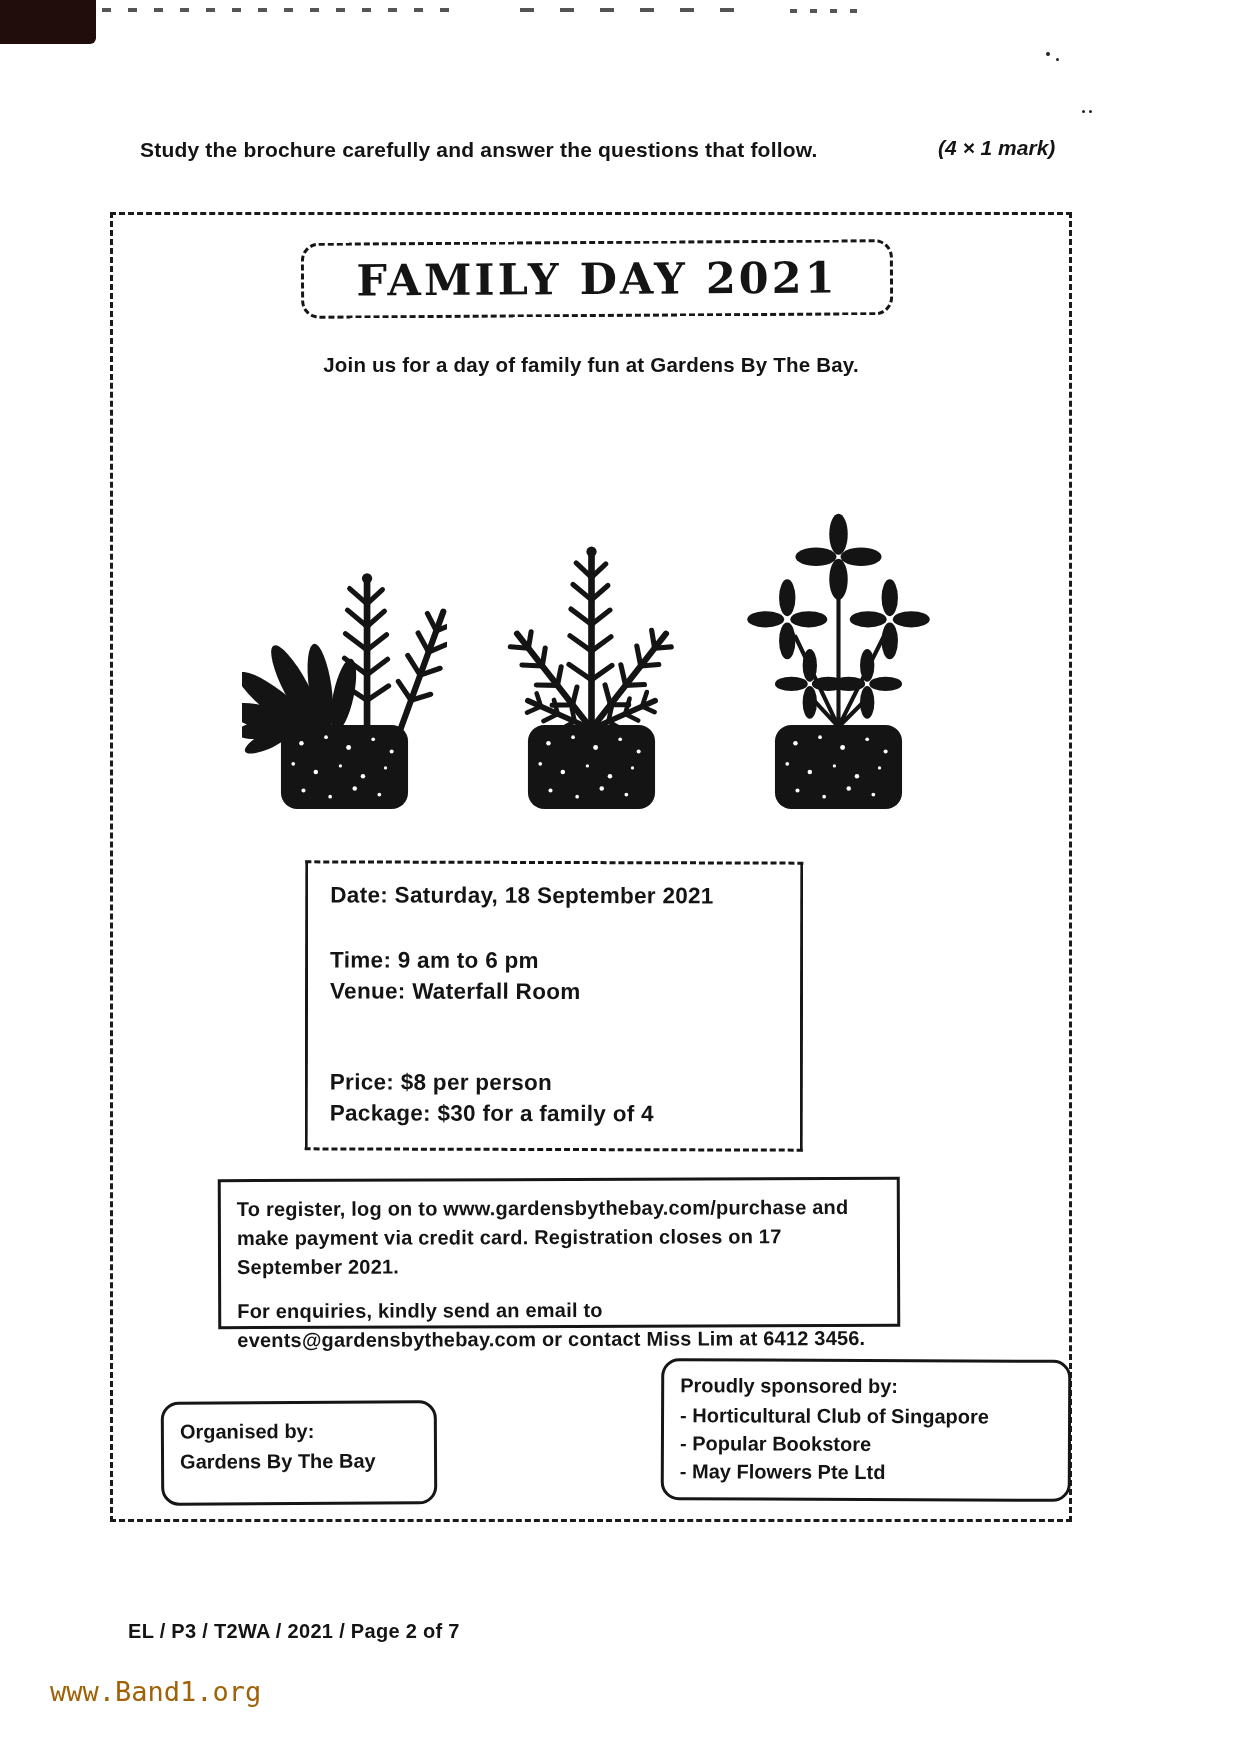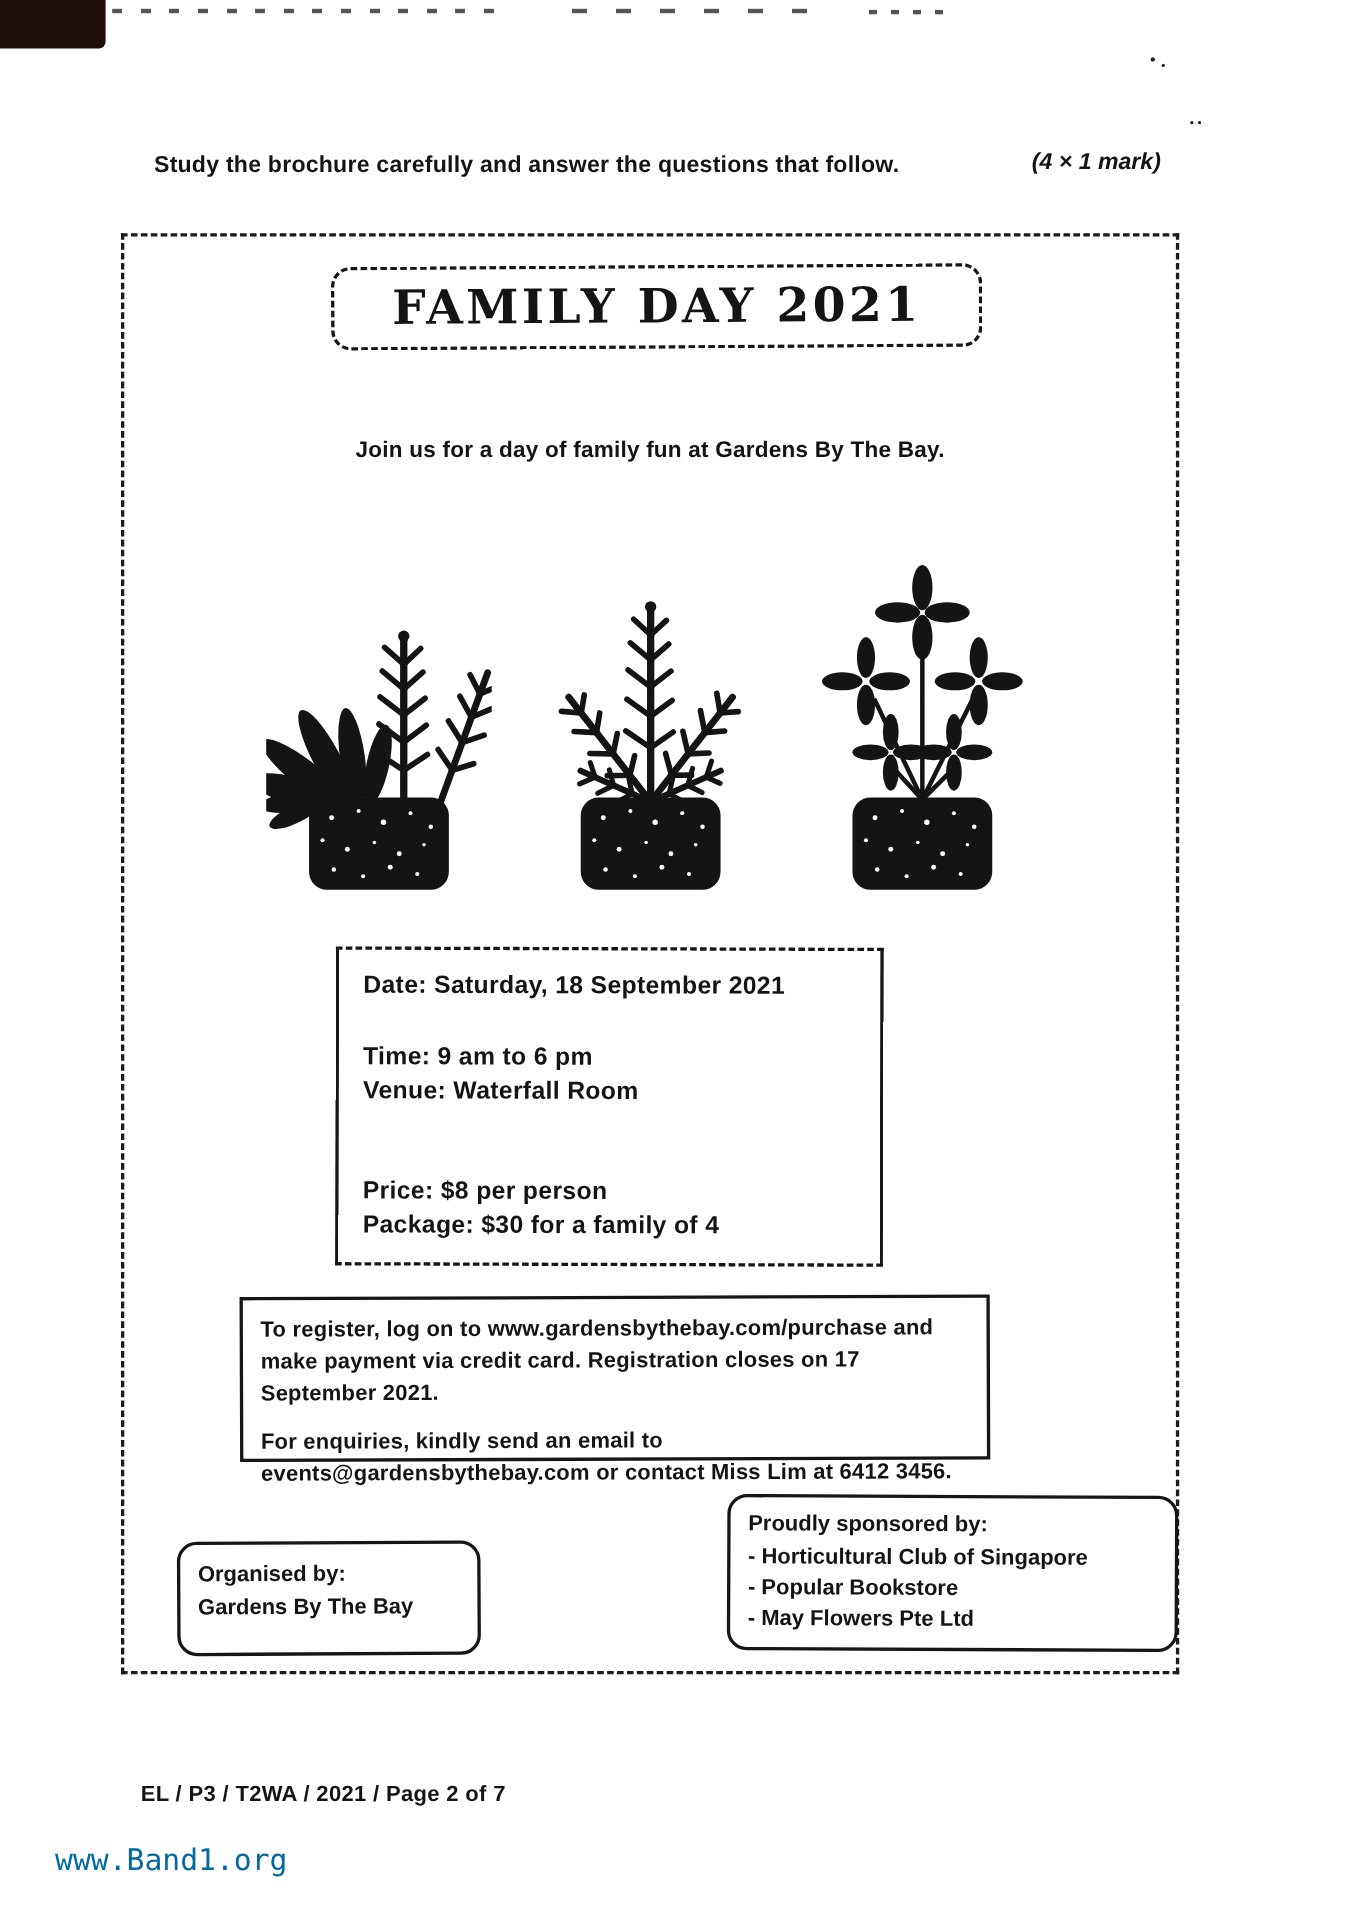--- a/index.html
+++ b/index.html
@@ -24,21 +24,21 @@
   
   .brochure{position:absolute;left:110px;top:212px;width:956px;height:1304px;border:3px dashed #1b1b1b;}
   .title-box{
     position:absolute;left:188px;top:26px;width:586px;height:70px;
     border:3px dashed #161616;border-radius:18px;transform:rotate(-.35deg);
     display:flex;align-items:center;justify-content:center;
   }
   .title-box h1{
     margin:0;font-family:"DejaVu Serif",serif;font-size:43px;font-weight:800;letter-spacing:3px;
   }
-  .intro{position:absolute;left:0;top:134px;width:100%;text-align:center;font-size:20.5px;font-weight:600;line-height:1.6;letter-spacing:.2px;margin-top:44px;}
+  .intro{position:absolute;left:0;top:134px;width:100%;text-align:center;font-size:20.5px;font-weight:600;line-height:1.6;letter-spacing:.2px;}
   
   .plants{position:absolute;left:0;top:268px;width:100%;display:flex;justify-content:center;align-items:flex-end;gap:42px;}
   .plants svg{display:block;}
   
   .details-box{
     position:absolute;left:192px;top:646px;width:470px;height:268px;
     border-width:3px;border-color:#161616;border-style:dashed solid dashed solid;
     padding:16px 0 0 22px;font-size:22.5px;font-weight:600;letter-spacing:.3px;transform:rotate(.15deg);
   }
   .details-box .line{margin:0;line-height:31px;}
@@ -60,21 +60,21 @@
   .org-box .hd{font-weight:700;}
   .org-box .nm{font-weight:600;}
   .sponsor-box{
     position:absolute;left:548px;top:1144px;width:372px;height:116px;
     border:3px solid #161616;border-radius:18px;padding:10px 16px;font-size:20px;line-height:1.4;transform:rotate(.25deg);
   }
   .sponsor-box .hd{font-weight:700;margin:0 0 2px 0;}
   .sponsor-box .it{margin:0;font-weight:600;}
   
   .footer{position:absolute;left:128px;top:1620px;font-size:20px;font-weight:600;letter-spacing:.3px;}
-  .watermark{position:absolute;left:50px;top:1676px;font-family:"DejaVu Sans Mono",monospace;font-size:27px;color:#0369a1;}
+  .watermark{position:absolute;left:50px;top:1676px;font-family:"DejaVu Sans Mono",monospace;font-size:27px;color:#a16207;}
 </style>
 </head>
 <body>
 
 <div class="page">
 
   <div class="smudge"></div>
   <div class="dash-strip strip-a"></div>
   <div class="dash-strip strip-b"></div>
   <div class="dash-strip strip-c"></div>

